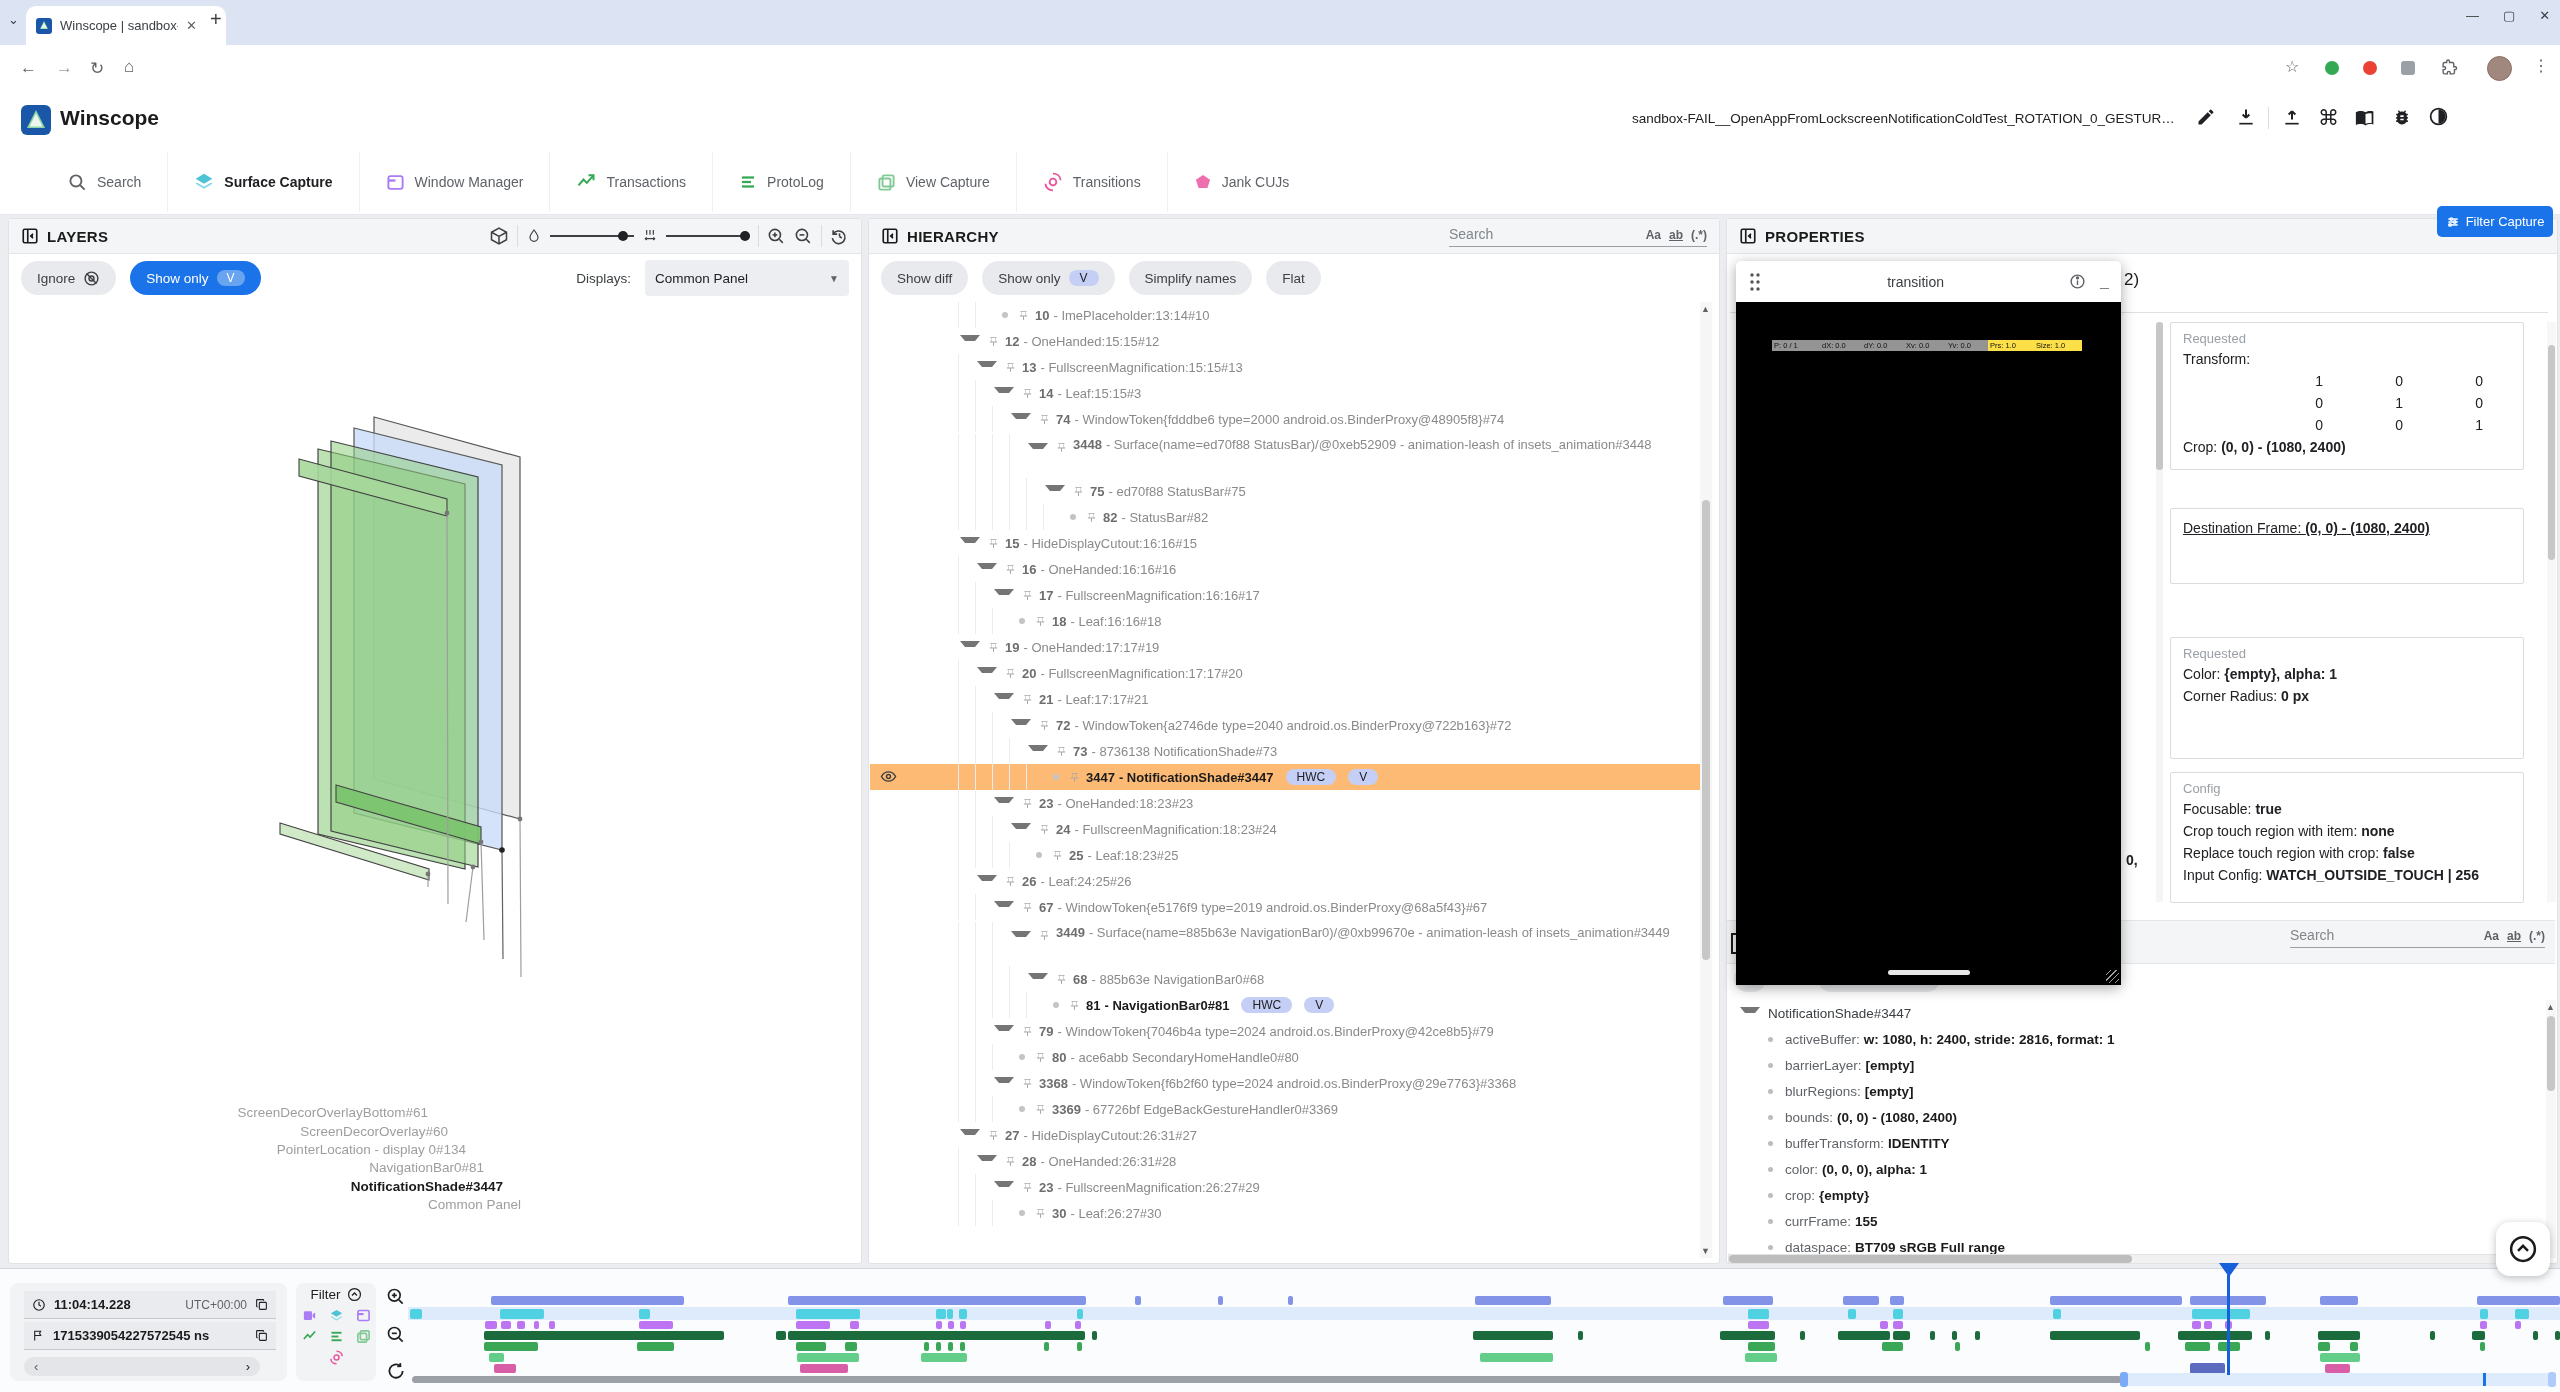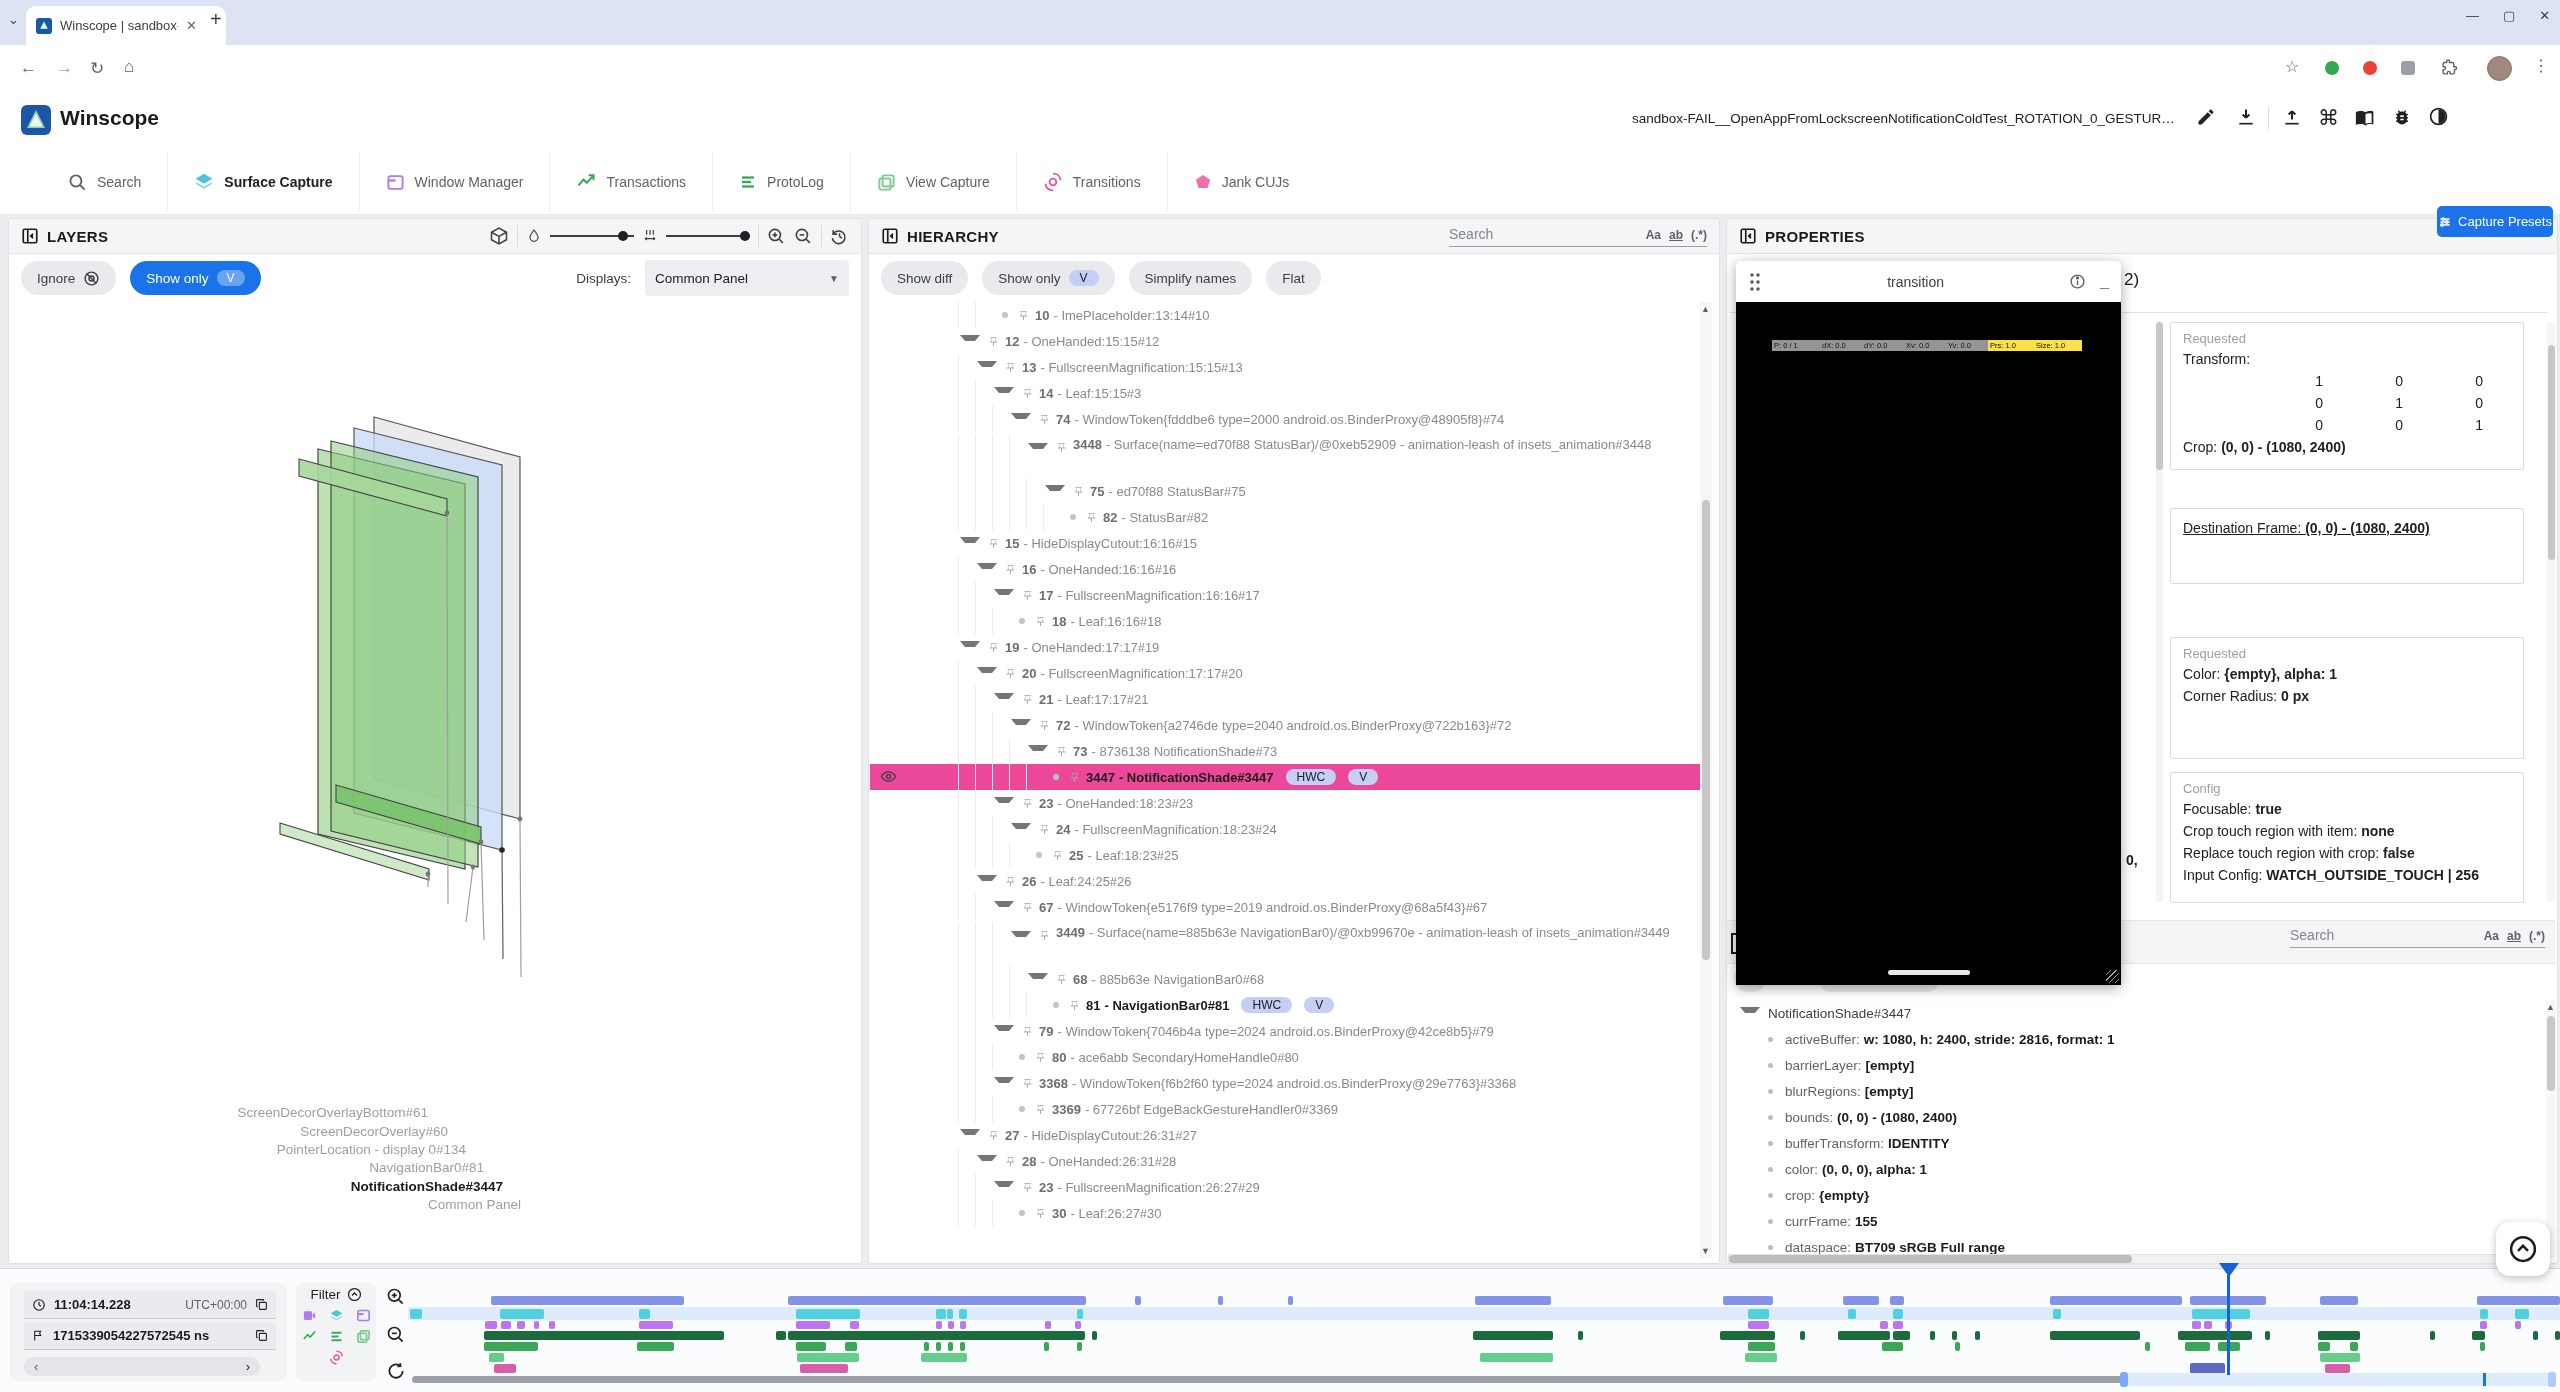--- a/index.html
+++ b/index.html
@@ -41,21 +41,21 @@
   .bluebtn{background:#1A73E8;color:#fff;}
   .chip{background:#C5CEF4;border-radius:12px;padding:1px 11px;font-size:12px;color:#202124;}
   .chipw{background:rgba(255,255,255,.35);color:#fff;border-radius:11px;padding:1px 10px;font-size:12px;}
   .searchbox{display:flex;align-items:flex-end;border-bottom:1px solid #9AA0A6;gap:8px;}
   .searchph{color:#80868B;font-size:14px;flex:1;}
   .matchic{font-size:12px;color:#5F6368;font-weight:700;}
   
   #tree{position:absolute;left:870px;top:302px;width:842px;height:952px;overflow:hidden;font-size:13px;}
   .trow{display:flex;align-items:center;height:26px;padding-left:88px;position:relative;color:#8A8A8A;}
   .trow.wrap{height:44px;align-items:flex-start;line-height:21px;padding-top:2px;}
-  .trow.sel{background:#ec4899;}
+  .trow.sel{background:#fdba74;}
   .guide{width:16px;align-self:stretch;border-left:1px solid #ECECEC;flex:none;}
   .exp{flex:none;width:10px;height:6px;margin:0 4px 0 2px;border-left:5px solid transparent;border-right:5px solid transparent;border-top:6px solid #757575;align-self:center;}
   .trow.wrap .exp{margin-top:9px;align-self:flex-start;}
   .dotexp{flex:none;width:6px;height:6px;border-radius:50%;background:#C4C4C4;margin:0 6px 0 10px;align-self:center;}
   .tid{font-weight:700;color:#6E6E6E;white-space:nowrap;text-align:right;}
   .ttext{margin-left:4px;}
   .trow.bold .tid,.trow.bold .ttext{color:#1b1b1b;font-weight:700;}
   .pin{flex:none;margin:0 6px 0 4px;align-self:center;}
   .trow.wrap .pin{margin-top:7px;align-self:flex-start;}
   
@@ -234,21 +234,21 @@
   </div>
   <div class="fpbtn" style="z-index:5;">
     <svg width="14" height="14" viewBox="0 0 24 24" fill="none" stroke="#fff" stroke-width="2.6">
         <line x1="4" y1="7" x2="20" y2="7"></line>
         <line x1="4" y1="12" x2="20" y2="12"></line>
         <line x1="4" y1="17" x2="20" y2="17"></line>
         <circle cx="9" cy="7" r="2" fill="#1A73E8"></circle>
         <circle cx="15" cy="12" r="2" fill="#1A73E8"></circle>
         <circle cx="7" cy="17" r="2" fill="#1A73E8"></circle>
       </svg>
-    <span>Capture Presets</span>
+    <span>Filter Capture</span>
   </div>
 
   <div class="panel" style="left:8px;width:852px;">
     <div class="phead">
       <svg width="18" height="18" viewBox="0 0 24 24" fill="none" stroke="#1b1b1b" stroke-width="2.2">
           <rect x="3" y="3" width="18" height="18" rx="2"></rect>
           <line x1="9" y1="3" x2="9" y2="21"></line>
           <path d="m16 9-3 3 3 3" fill="#1b1b1b"></path>
         </svg>
       <span class="ptitle">LAYERS</span>

